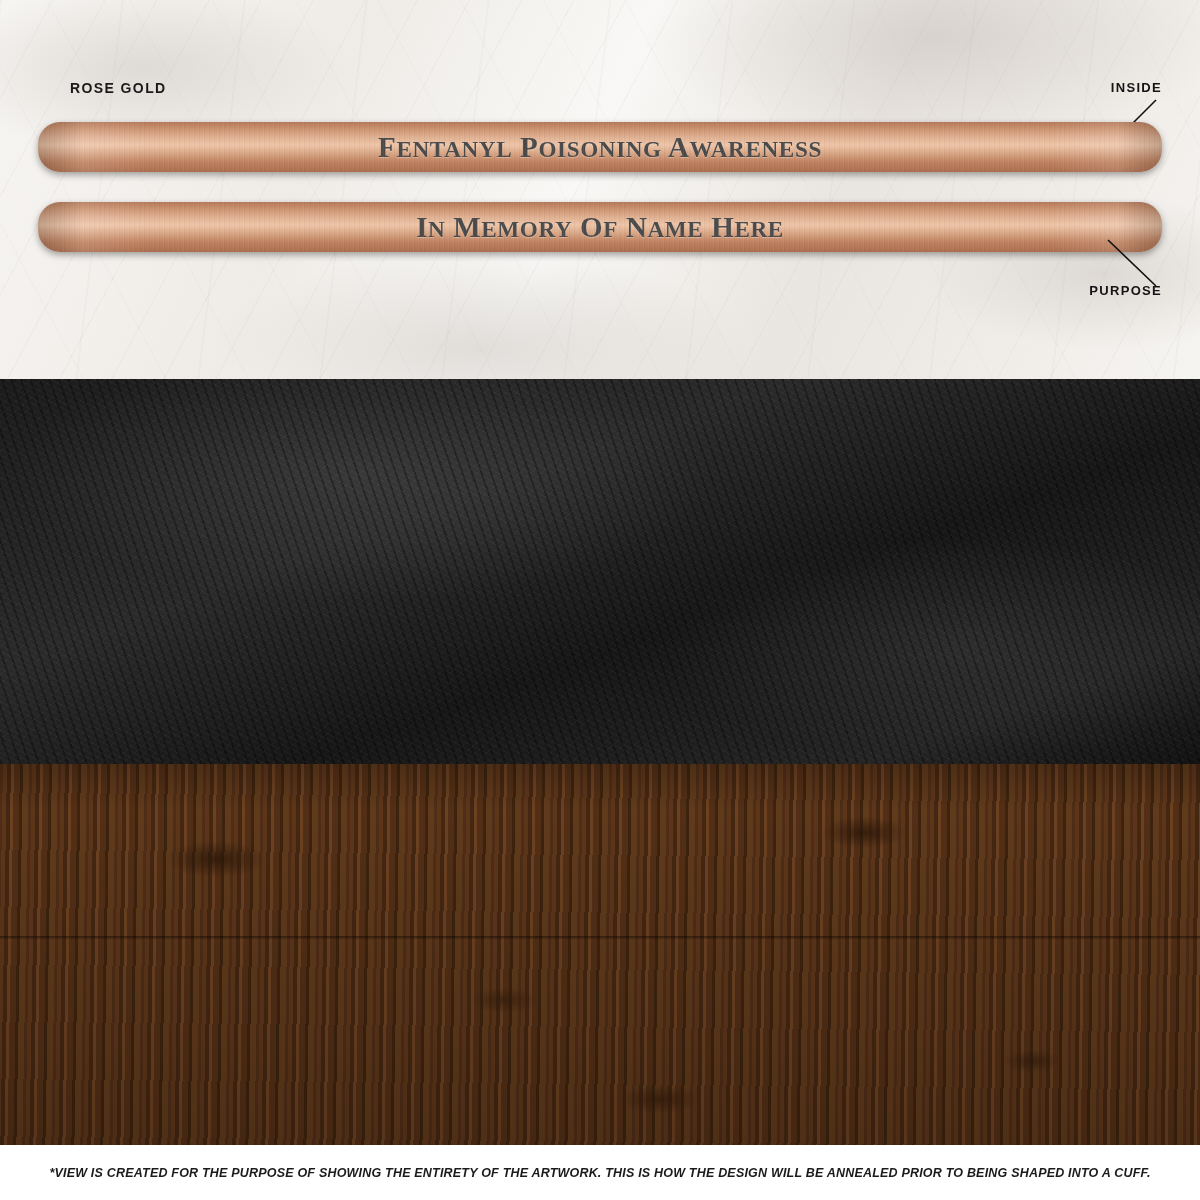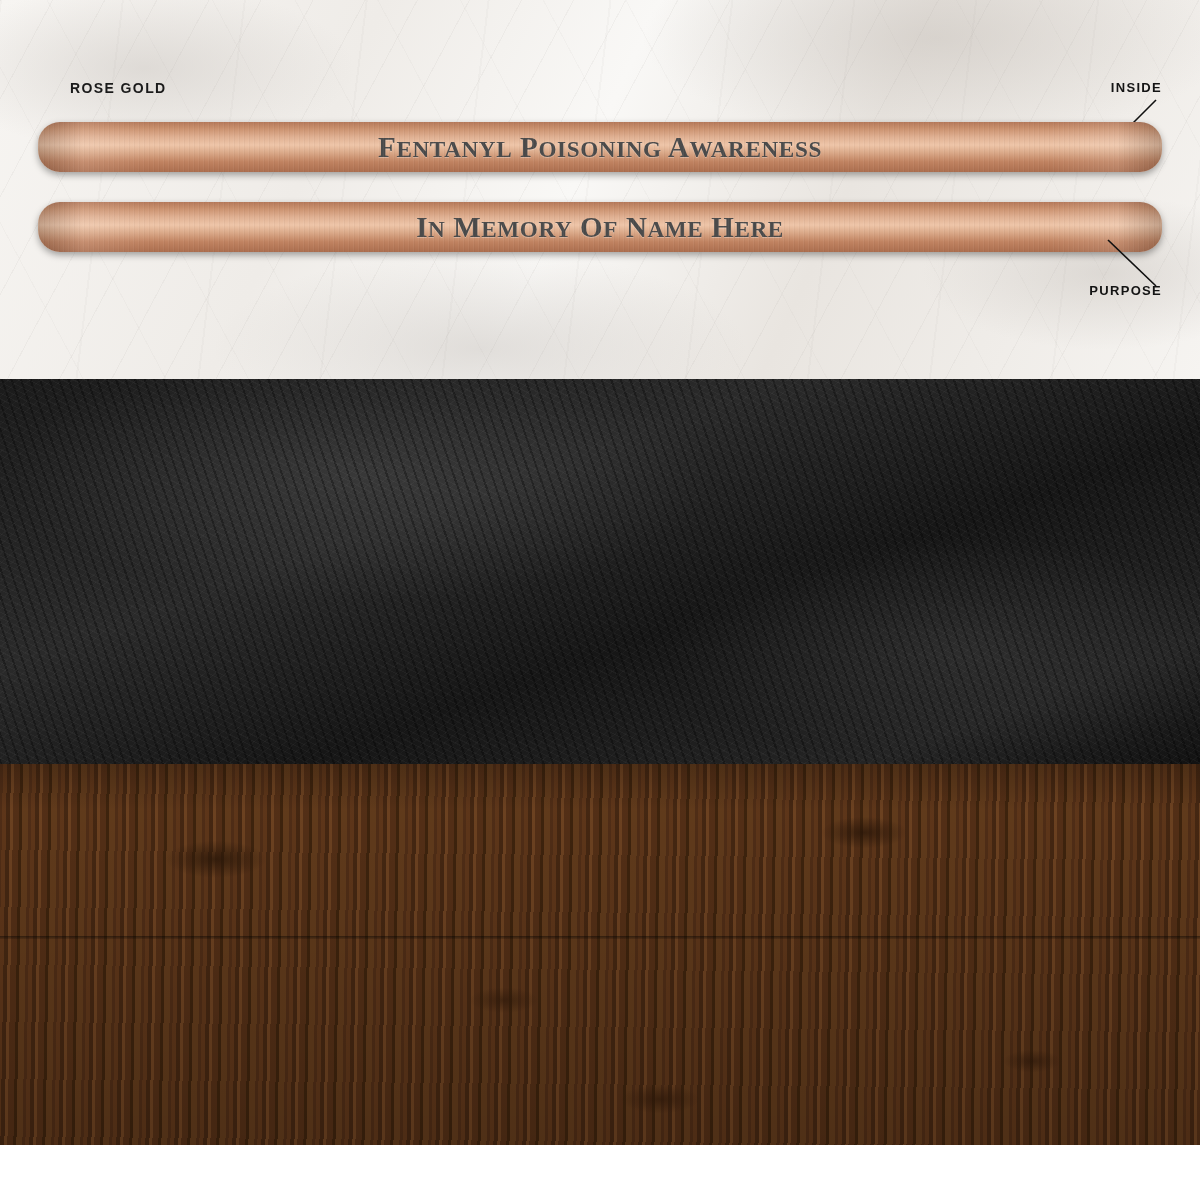--- a/index.html
+++ b/index.html
@@ -214,14 +214,17 @@
 
     
 
     
 
     
 
     
   </div>
 
+  <div class="footer">
+    <span class="footer-text">*VIEW IS CREATED FOR THE PURPOSE OF SHOWING THE ENTIRETY OF THE ARTWORK. THIS IS HOW THE DESIGN WILL BE ANNEALED PRIOR TO BEING SHAPED INTO A CUFF.</span>
+  </div>
 
 </div>
 
 </body></html>

